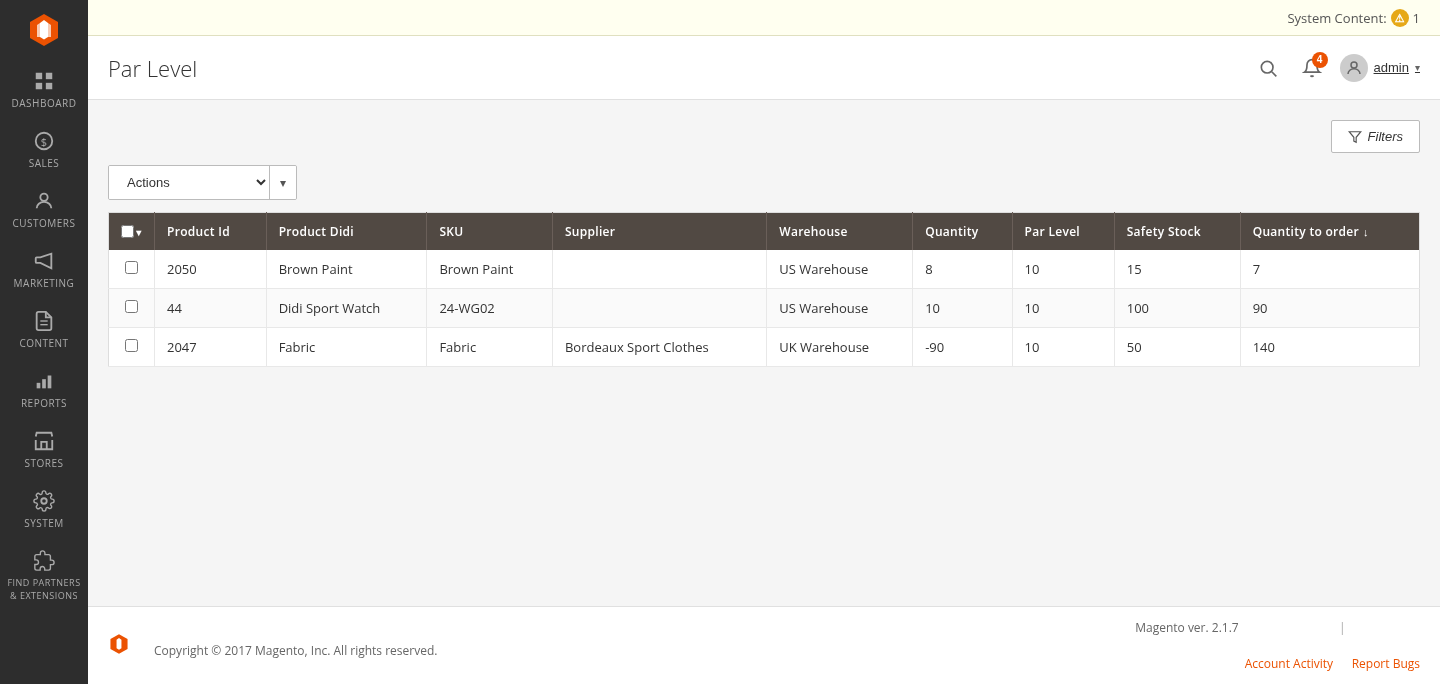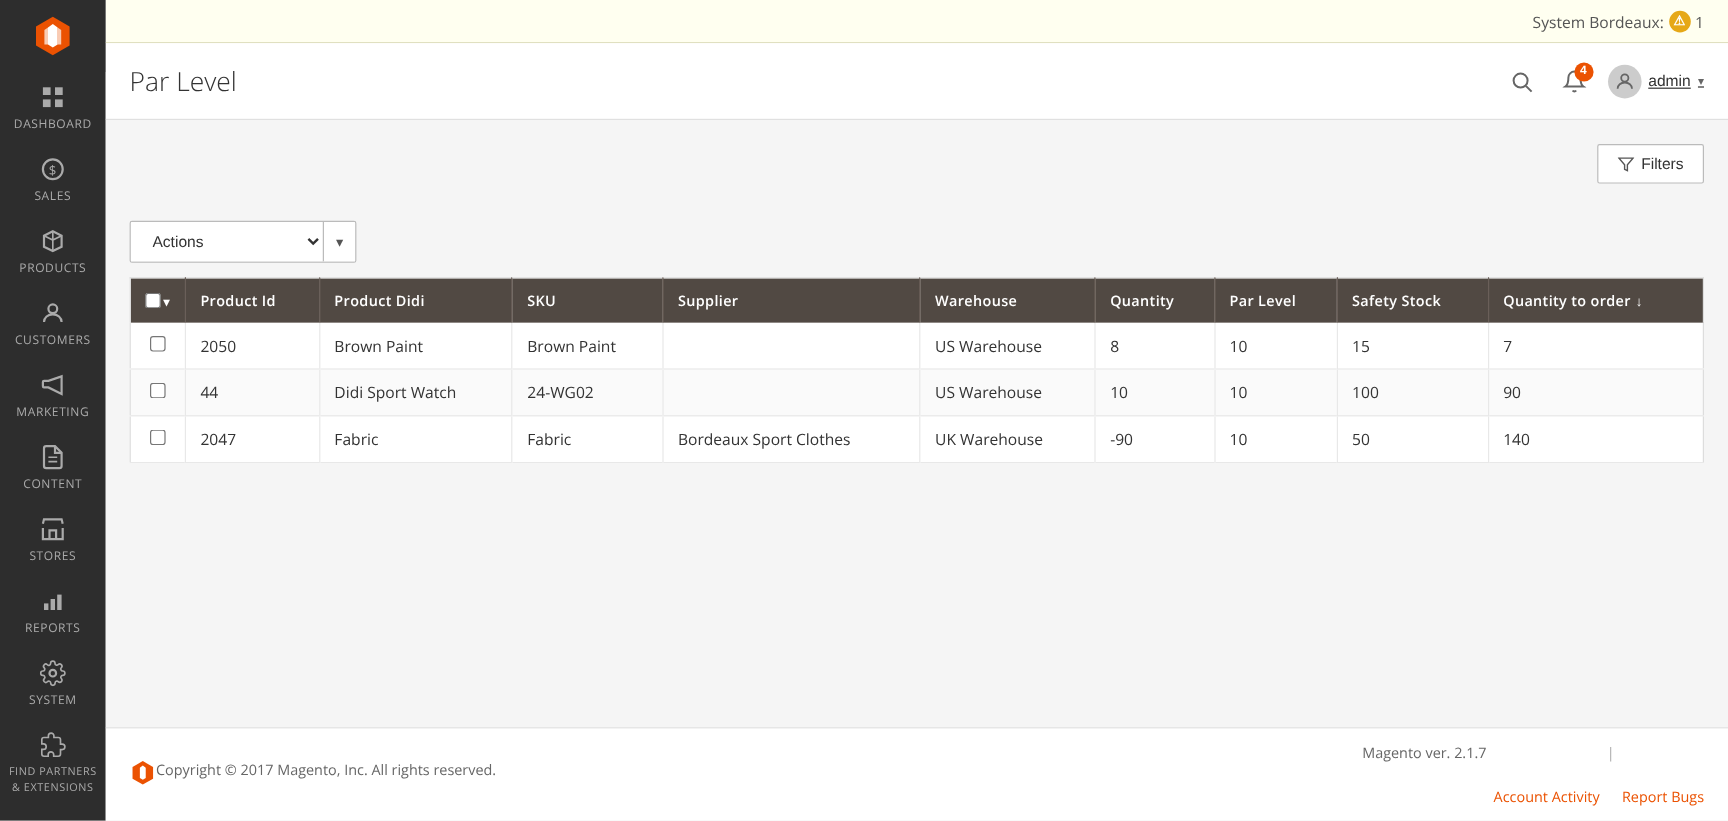--- a/index.html
+++ b/index.html
@@ -167,34 +167,34 @@
       display: flex;
       align-items: center;
       gap: 6px;
       background: #fff;
       border: 1px solid #bbb;
       padding: 8px 16px;
       cursor: pointer;
       font-size: 13px;
       color: #333;
       border-radius: 2px;
+      font-style: italic;
     }
     .filters-btn svg { width: 14px; height: 14px; fill: #555; }
 
     
     .actions-row {
       margin-bottom: 12px;
     }
     .actions-dropdown {
       display: inline-flex;
       align-items: stretch;
       border: 1px solid #bbb;
       border-radius: 2px;
       overflow: hidden;
-      margin-top: 19px;
     }
     .actions-select {
       background: #fff;
       border: none;
       padding: 8px 14px;
       font-size: 13px;
       color: #333;
       cursor: pointer;
       outline: none;
       min-width: 160px;
@@ -264,21 +264,21 @@
       background: #fff;
       border-top: 1px solid #e0e0e0;
       padding: 12px 20px;
       display: flex;
       align-items: center;
       justify-content: space-between;
       font-size: 12px;
       color: #666;
       flex-shrink: 0;
     }
-    .footer-left { display: flex; align-items: flex-start; gap: 0; }
+    .footer-left { display: flex; align-items: flex-end; gap: 24px; }
     .footer-logo svg { width: 22px; height: 22px; }
     .footer-right { display: flex; align-items: flex-start; gap: 6px; }
     .footer-link { color: #eb5202; text-decoration: none; margin-top: 36px; }
     .footer-sep { color: #aaa; }
   </style>
 </head>
 <body>
 
 <nav class="sidebar">
   <div class="sidebar-logo">
@@ -302,27 +302,20 @@
   </div>
 
   <div class="sidebar-item">
     <svg viewBox="0 0 24 24">
         <circle cx="12" cy="12" r="9" fill="none" stroke="#aaa" stroke-width="2"></circle>
         <text x="12" y="17" text-anchor="middle" font-size="12" fill="#aaa">$</text>
       </svg>
     <span>Sales</span>
   </div>
 
-  <div class="sidebar-item">
-    <svg viewBox="0 0 24 24">
-        <path d="M20 7L12 3L4 7v10l8 4 8-4V7z" fill="none" stroke="#aaa" stroke-width="2"></path>
-        <path d="M12 3v18M4 7l8 4 8-4" fill="none" stroke="#aaa" stroke-width="1.5"></path>
-      </svg>
-    <span>Products</span>
-  </div>
 
   <div class="sidebar-item">
     <svg viewBox="0 0 24 24">
         <circle cx="12" cy="8" r="4" fill="none" stroke="#aaa" stroke-width="2"></circle>
         <path d="M4 20c0-4 3.6-7 8-7s8 3 8 7" fill="none" stroke="#aaa" stroke-width="2"></path>
       </svg>
     <span>Customers</span>
   </div>
 
   <div class="sidebar-item">
@@ -337,56 +330,56 @@
         <path d="M14 2H6a2 2 0 00-2 2v16a2 2 0 002 2h12a2 2 0 002-2V8z" fill="none" stroke="#aaa" stroke-width="2"></path>
         <polyline points="14 2 14 8 20 8" fill="none" stroke="#aaa" stroke-width="2"></polyline>
         <line x1="8" y1="12" x2="16" y2="12" stroke="#aaa" stroke-width="1.5"></line>
         <line x1="8" y1="16" x2="16" y2="16" stroke="#aaa" stroke-width="1.5"></line>
       </svg>
     <span>Content</span>
   </div>
 
   <div class="sidebar-item">
     <svg viewBox="0 0 24 24">
+        <rect x="4" y="14" width="4" height="6" fill="#aaa"></rect>
+        <rect x="10" y="10" width="4" height="10" fill="#aaa"></rect>
+        <rect x="16" y="6" width="4" height="14" fill="#aaa"></rect>
+      </svg>
+    <span>Reports</span>
+  </div>
+
+  <div class="sidebar-item">
+    <svg viewBox="0 0 24 24">
         <path d="M3 11V21h18V11" fill="none" stroke="#aaa" stroke-width="2"></path>
         <path d="M3 7l1-4h16l1 4" fill="none" stroke="#aaa" stroke-width="2"></path>
         <path d="M9 21V13h6v8" fill="none" stroke="#aaa" stroke-width="2"></path>
       </svg>
     <span>Stores</span>
   </div>
 
   <div class="sidebar-item">
     <svg viewBox="0 0 24 24">
-        <rect x="4" y="14" width="4" height="6" fill="#aaa"></rect>
-        <rect x="10" y="10" width="4" height="10" fill="#aaa"></rect>
-        <rect x="16" y="6" width="4" height="14" fill="#aaa"></rect>
-      </svg>
-    <span>Reports</span>
-  </div>
-
-  <div class="sidebar-item">
-    <svg viewBox="0 0 24 24">
         <circle cx="12" cy="12" r="3" fill="none" stroke="#aaa" stroke-width="2"></circle>
         <path d="M19.4 15a1.65 1.65 0 00.33 1.82l.06.06a2 2 0 010 2.83 2 2 0 01-2.83 0l-.06-.06a1.65 1.65 0 00-1.82-.33 1.65 1.65 0 00-1 1.51V21a2 2 0 01-4 0v-.09A1.65 1.65 0 009 19.4a1.65 1.65 0 00-1.82.33l-.06.06a2 2 0 01-2.83-2.83l.06-.06A1.65 1.65 0 004.68 15a1.65 1.65 0 00-1.51-1H3a2 2 0 010-4h.09A1.65 1.65 0 004.6 9a1.65 1.65 0 00-.33-1.82l-.06-.06a2 2 0 012.83-2.83l.06.06A1.65 1.65 0 009 4.68a1.65 1.65 0 001-1.51V3a2 2 0 014 0v.09a1.65 1.65 0 001 1.51 1.65 1.65 0 001.82-.33l.06-.06a2 2 0 012.83 2.83l-.06.06A1.65 1.65 0 0019.4 9a1.65 1.65 0 001.51 1H21a2 2 0 010 4h-.09a1.65 1.65 0 00-1.51 1z" fill="none" stroke="#aaa" stroke-width="1.5"></path>
       </svg>
     <span>System</span>
   </div>
 
   <div class="sidebar-item" style="font-size:9px; text-align:center;">
     <svg viewBox="0 0 24 24">
         <path d="M20.5 11H19V7a2 2 0 00-2-2h-4V3.5a2.5 2.5 0 00-5 0V5H4a2 2 0 00-2 2v3.8h1.5a2.5 2.5 0 010 5H2V20a2 2 0 002 2h3.8v-1.5a2.5 2.5 0 015 0V22H17a2 2 0 002-2v-4h1.5a2.5 2.5 0 000-5z" fill="none" stroke="#aaa" stroke-width="1.5"></path>
       </svg>
     <span>Find Partners &amp; Extensions</span>
   </div>
 </nav>
 
 <div class="main">
 
   <div class="system-messages">
-    <span>System Bordeaux:</span>
+    <span>System Content:</span>
     <span class="warning-icon">⚠</span>
     <span>1</span>
   </div>
 
   <div class="topbar">
     <h1 class="page-title">Par Level</h1>
     <div class="topbar-right">
       <button class="search-icon-btn">
         <svg viewBox="0 0 24 24">
             <circle cx="11" cy="11" r="7" fill="none" stroke="#666" stroke-width="2"></circle>

